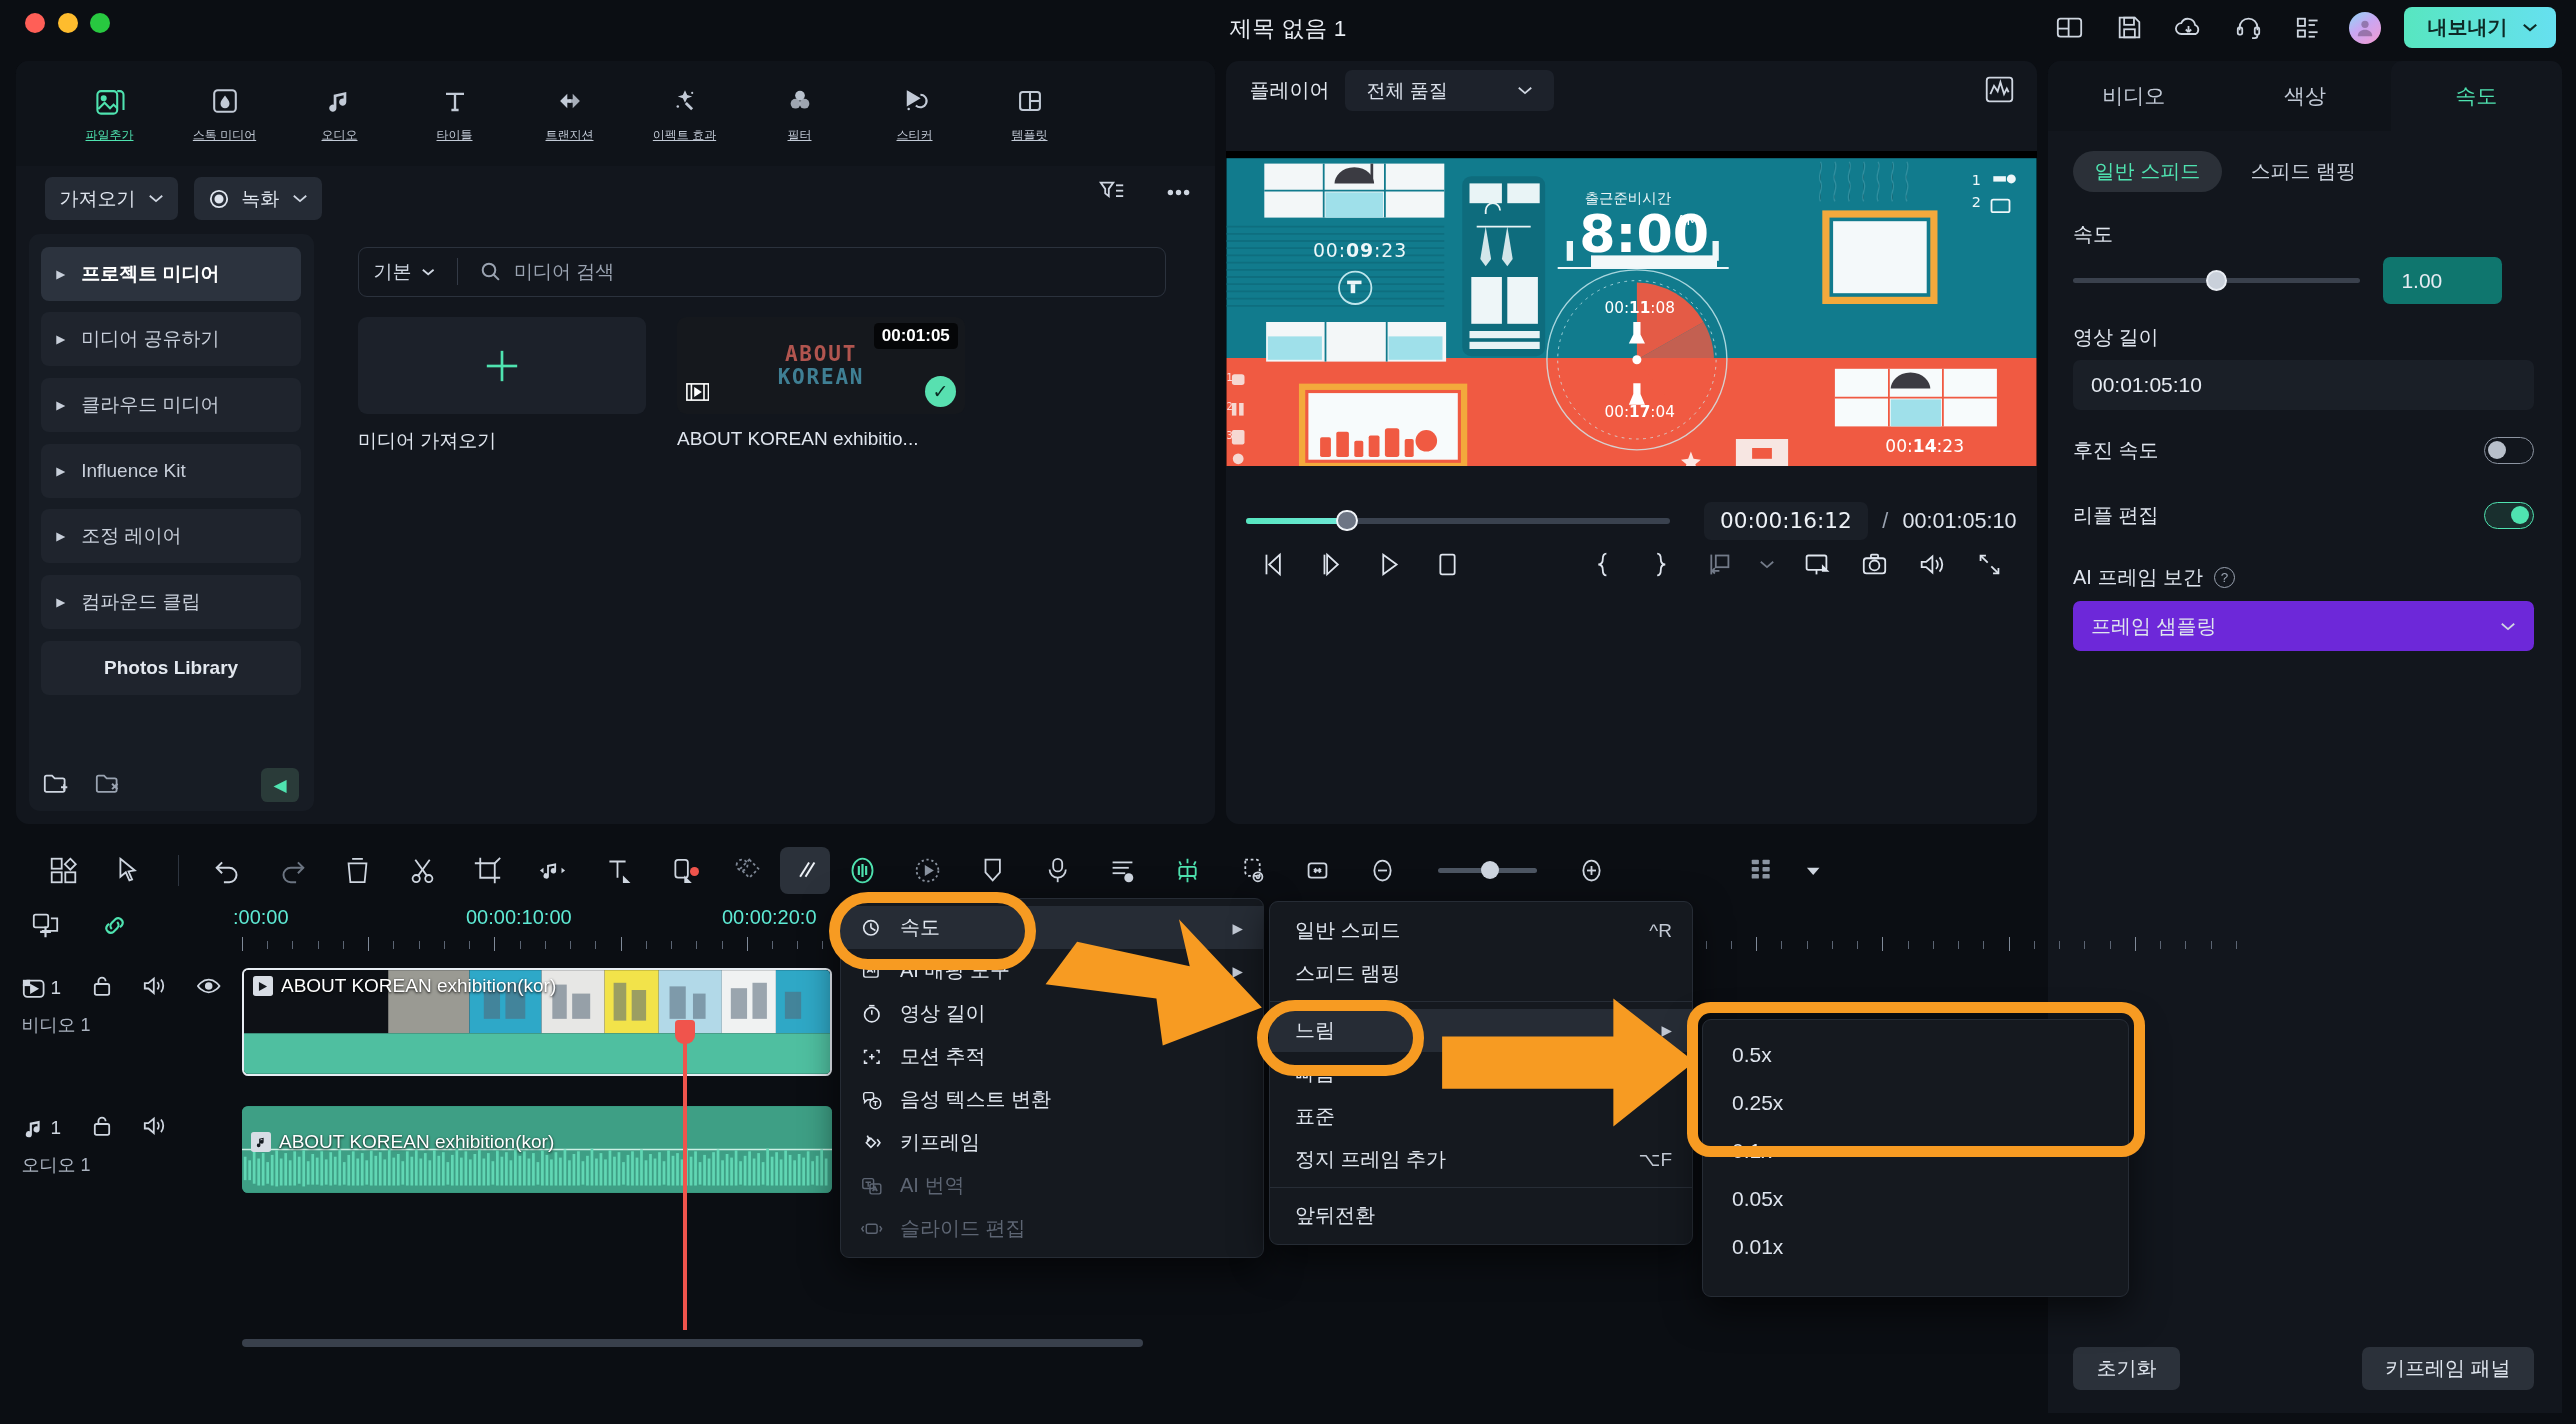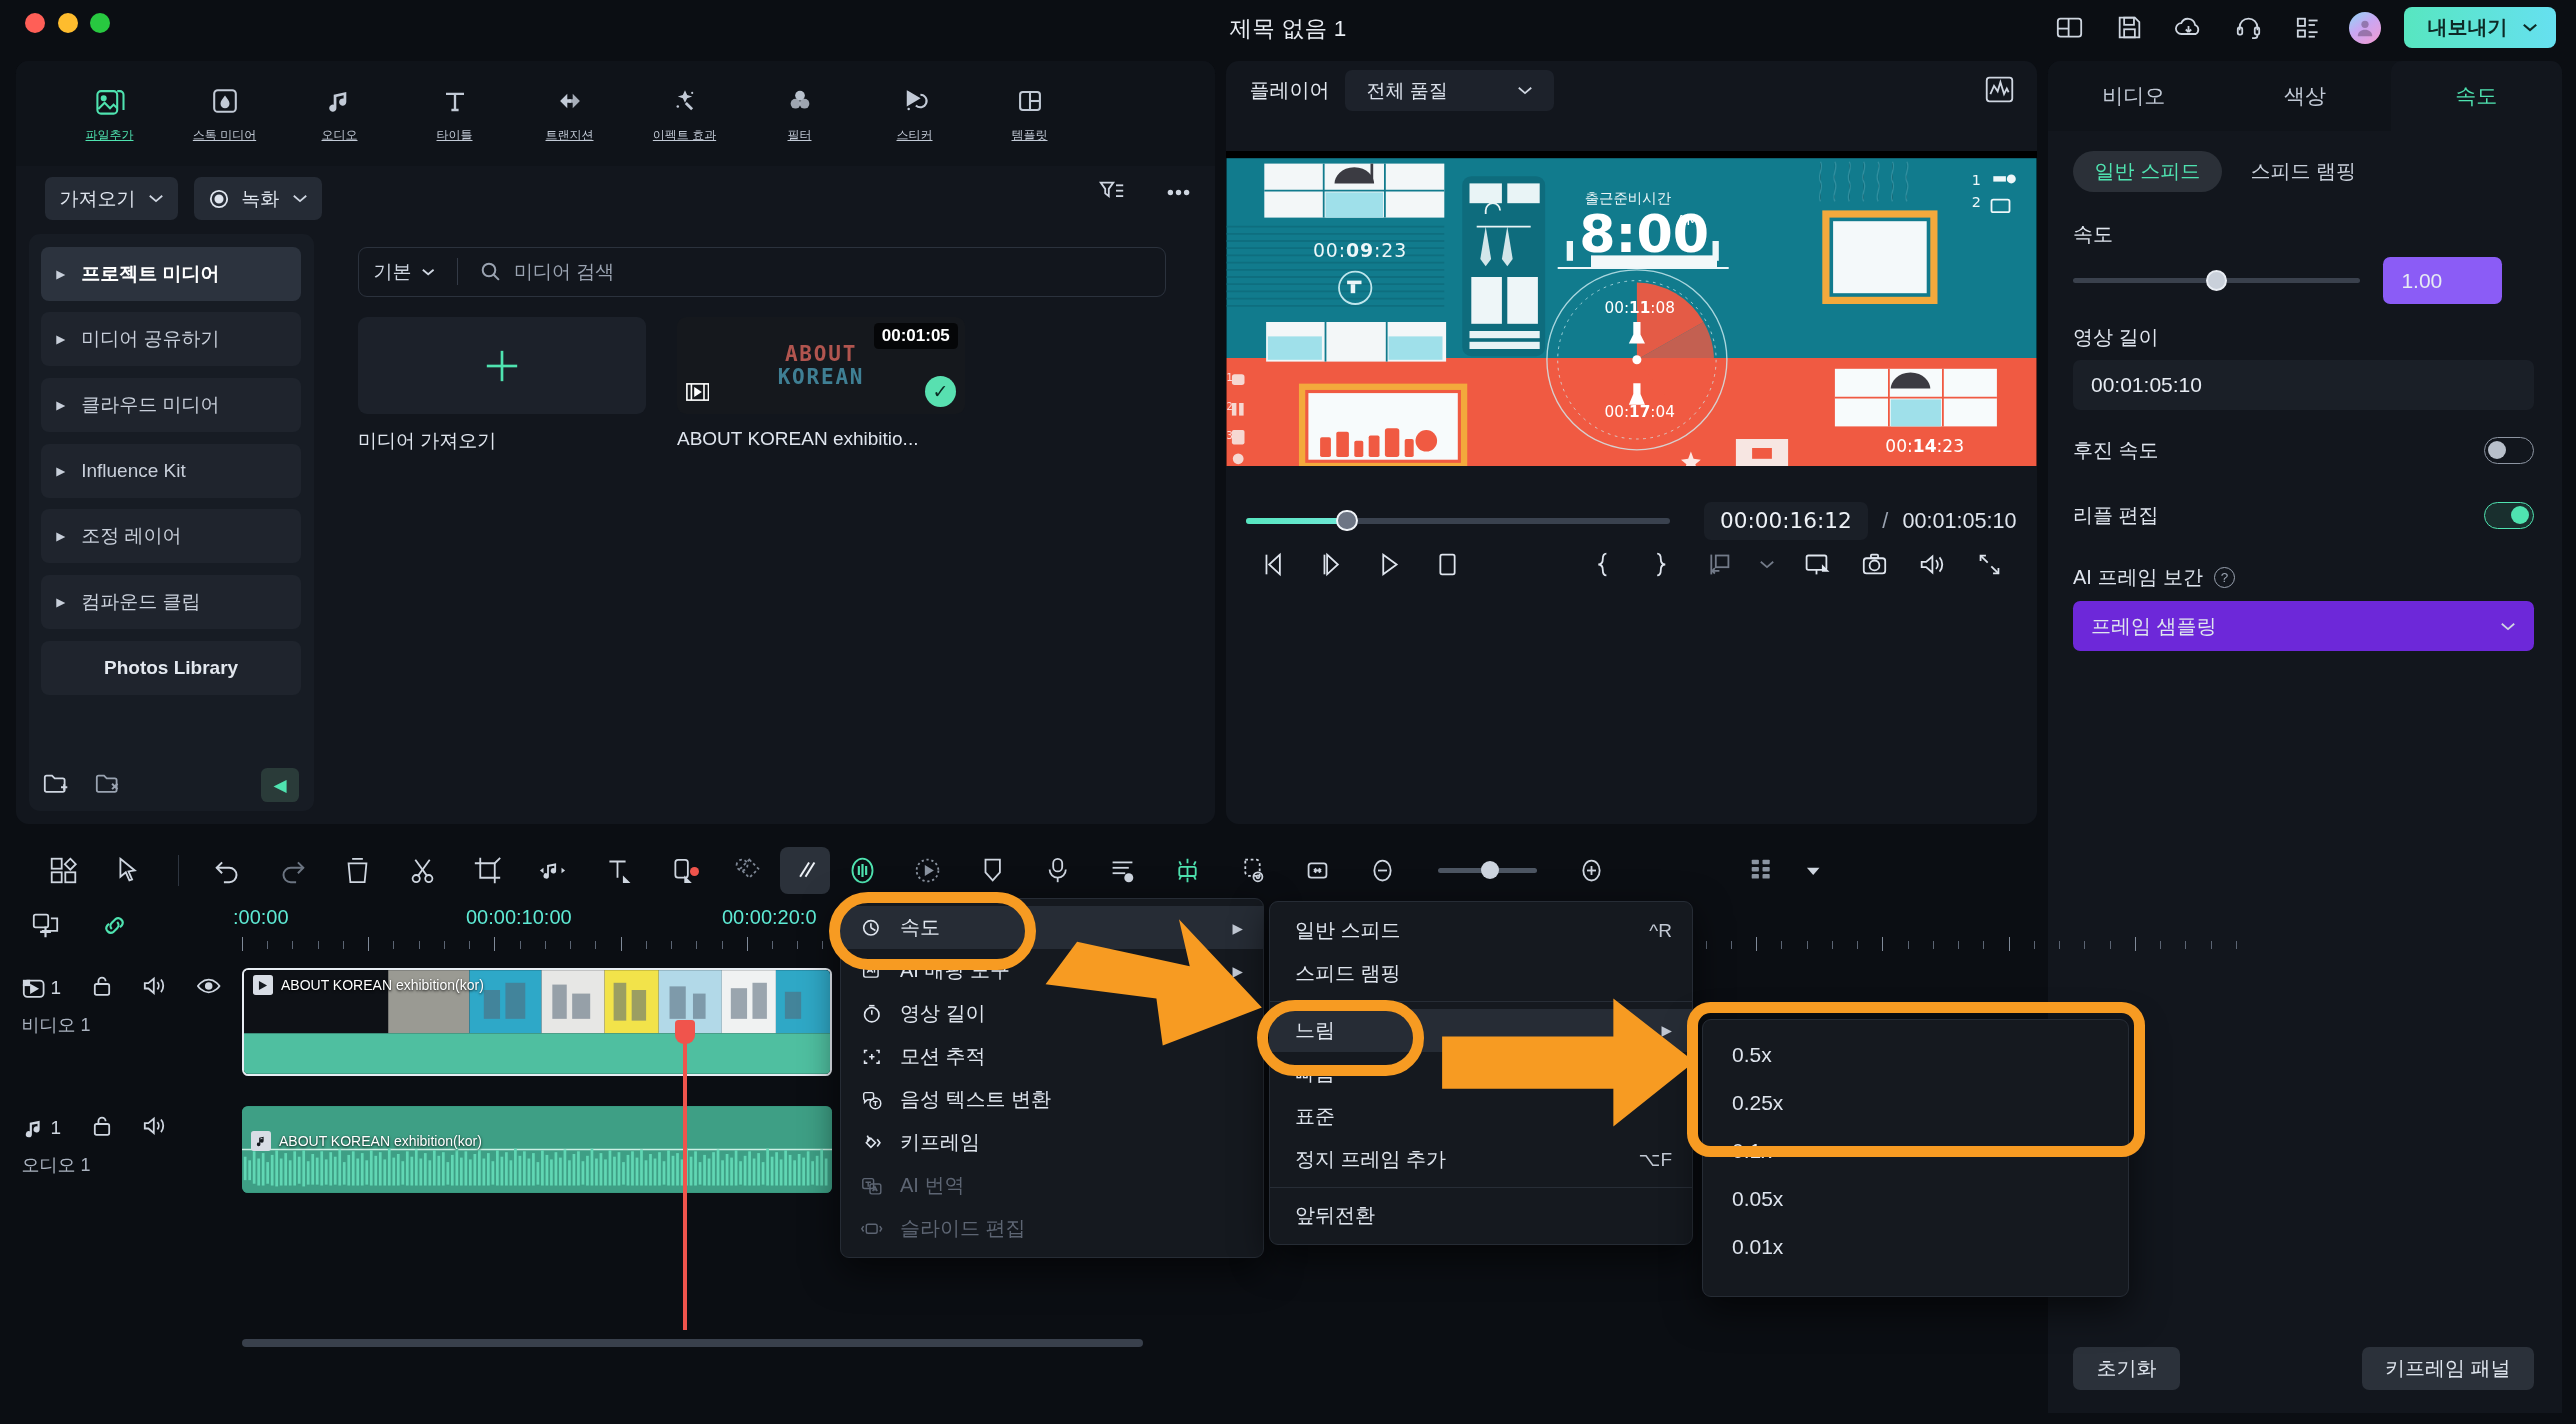--- a/index.html
+++ b/index.html
@@ -134,21 +134,21 @@
   .ptab.active { color: #4fe3b0; background: #12161d; border-radius: 10.8px 10.8px 0 0; }
   .pbody { position: absolute; left: 0; top: 70px; width: 514px; }
   .seg { position: absolute; left: 25px; top: 20px; display: flex; align-items: center; gap: 7.2px; }
   .seg .s { height: 41px; padding: 0 21.6px; border-radius: 21px; display: flex; align-items: center; font-size: 20px; color: #c8cfda; }
   .seg .s.on { background: #2b3038; color: #4fe3b0; }
   .plabel { position: absolute; left: 25px; font-size: 20px; color: #dfe5ee; }
   .sliderrow { position: absolute; left: 25px; display: flex; align-items: center; gap: 23.4px; }
   .srack { position: relative; width: 287px; height: 5.4px; background: #3a414d; border-radius: 2.7px; }
   .srack .sknob { position: absolute; left: 133px; top: -8px; width: 21px; height: 21px; border-radius: 50%;
      background: #c9d0da; border: 2.7px solid #e9edf3; }
-  .numbox { width: 119px; height: 47px; background: #8b5cf6; border-radius: 7.2px; display: flex; align-items: center; padding-left: 18px; font-size: 21px; color: #e6ebf2; }
+  .numbox { width: 119px; height: 47px; background: #0f766e; border-radius: 7.2px; display: flex; align-items: center; padding-left: 18px; font-size: 21px; color: #e6ebf2; }
   .fieldbox { position: absolute; left: 25px; width: 461px; height: 50px; background: #1a1f27; border-radius: 7.2px;
       display: flex; align-items: center; padding: 0 18px; font-size: 21px; color: #e6ebf2; }
   .togglerow { position: absolute; left: 25px; width: 461px; display: flex; align-items: flex-start; justify-content: space-between; }
   .sw { width: 50px; height: 27px; border-radius: 13.5px; border: 1.8px solid #8d95a2; position: relative; }
   .sw .kn { position: absolute; left: 2.7px; top: 2.7px; width: 18px; height: 18px; border-radius: 50%; background: #b8bfca; }
   .sw.on { border-color: #4fe3b0; background: rgba(79,227,176,.12); }
   .sw.on .kn { left: 26px; background: #4fe3b0; }
   .selectbox { position: absolute; left: 25px; width: 461px; height: 50px; background: #6d28d9; border-radius: 7.2px;
       display: flex; align-items: center; justify-content: space-between; padding: 0 18px; font-size: 20px; color: #dfe5ee; }
   .pfoot { position: absolute; left: 25px; bottom: 23.4px; width: 461px; display: flex; justify-content: space-between; }
@@ -173,21 +173,21 @@
   .tickrow { position: absolute; left: 0; top: 34px; width: 1785px; height: 14.4px; }
   .tick { position: absolute; top: 3.6px; width: 0.9px; height: 8px; background: #5b6473; }
   .tick.maj { top: 0; height: 13.5px; background: #808a99; }
 
   .trackarea { position: absolute; left: 0; top: 117px; width: 2048px; height: 397px; }
   .tr-head { position: absolute; left: 21.6px; width: 220px; }
   .tr-h-icons { display: flex; align-items: center; gap: 31px; color: #cfd6e0; font-size: 19px; }
   .tr-h-name { margin-top: 11.7px; font-size: 18px; color: #aab2bf; }
   .clip-video { position: absolute; left: 242px; border-radius: 6.3px; overflow: hidden; border: 2.7px solid #e8edf3; }
   .clip-title { position: absolute; left: 9px; top: 5.4px; display: flex; align-items: center; gap: 8px;
-     font-size: 14px; color: #fff; text-shadow: 0 0.9px 2.7px #000; z-index: 5; }
+     font-size: 19px; color: #fff; text-shadow: 0 0.9px 2.7px #000; z-index: 5; }
   .clip-audio { position: absolute; left: 242px; border-radius: 6.3px; overflow: hidden; background: #2b8d74; }
   .playhead { position: absolute; top: 78px; width: 3.6px; background: #f0544c; z-index: 30; }
   .playhead .hd { position: absolute; left: -8px; top: -12.6px; width: 20px; height: 23.4px; background: #f0544c; border-radius: 3.6px 3.6px 9px 9px; }
   .hscroll { position: absolute; left: 242px; bottom: 5.4px; height: 8px; background: #39404c; border-radius: 4.5px; }
 
   
   .menu1 { position: absolute; left: 840px; top: 898px; width: 424px; background: #15191f;
       border: 0.9px solid #262c35; border-radius: 9px; padding: 7.2px 0; z-index: 60; box-shadow: 0 12.6px 36px rgba(0,0,0,.6); }
   .menu2 { position: absolute; left: 1269px; top: 901px; width: 424px; background: #15191f;
       border: 0.9px solid #262c35; border-radius: 9px; padding: 7.2px 0; z-index: 60; box-shadow: 0 12.6px 36px rgba(0,0,0,.6); }

